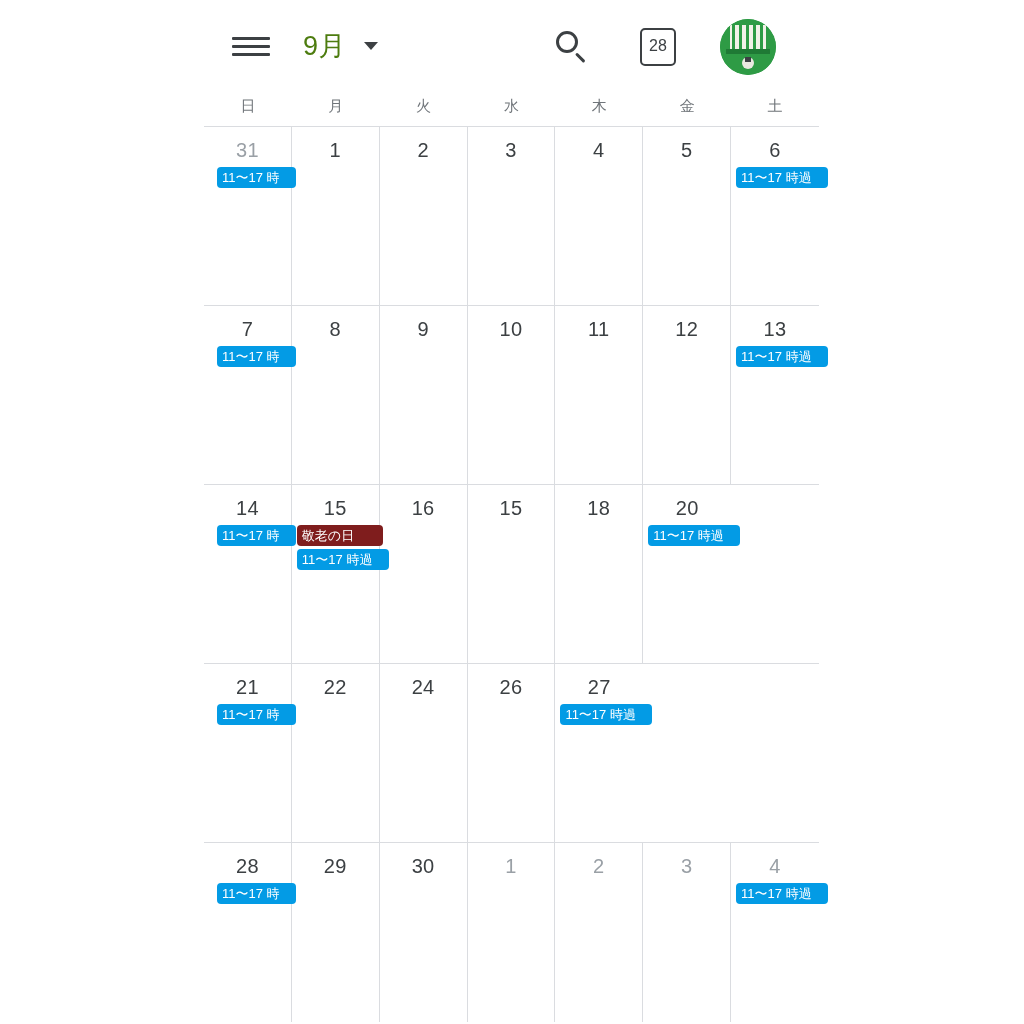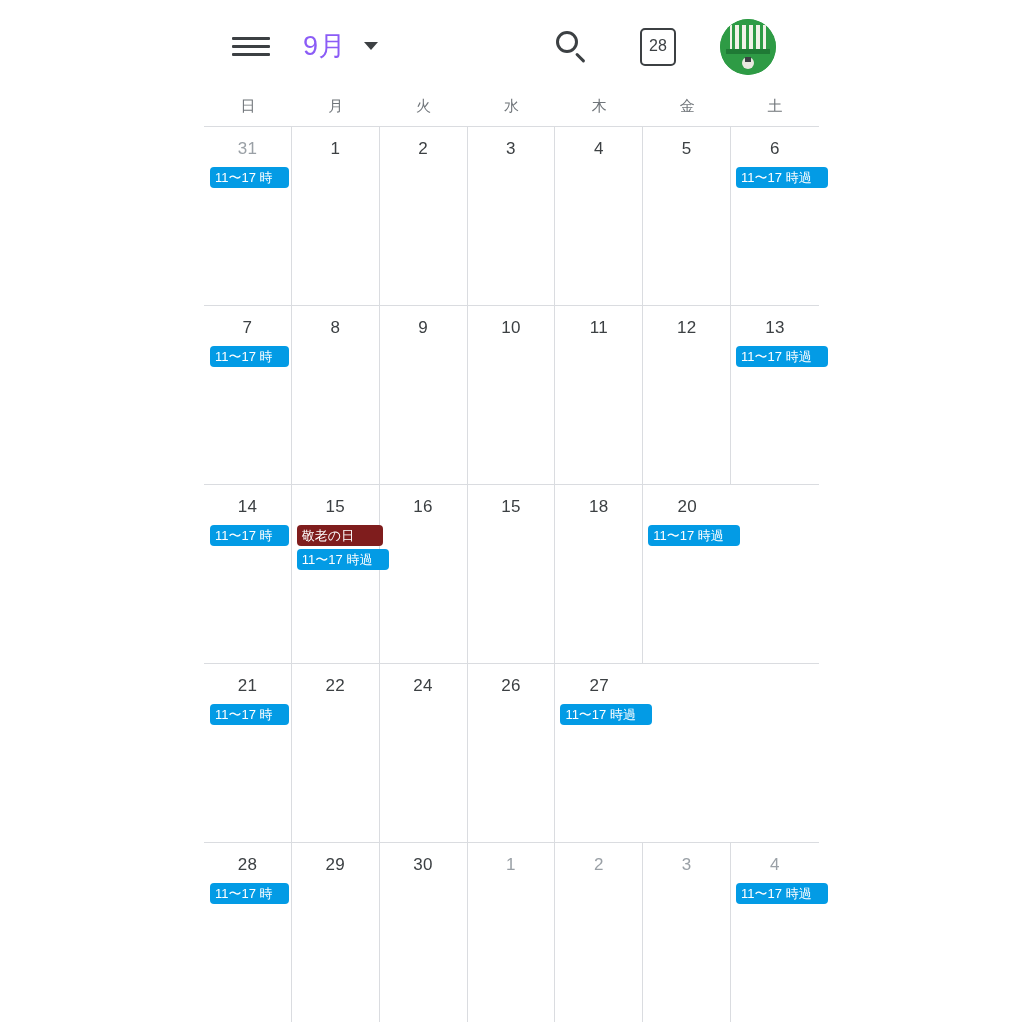--- a/index.html
+++ b/index.html
@@ -49,21 +49,21 @@
   }
   .hamburger span:nth-child(1) { top: 4px; }
   .hamburger span:nth-child(2) { top: 12px; }
   .hamburger span:nth-child(3) { top: 20px; }
 
   .month-label {
     position: absolute;
     left: 303px;
     top: 28px;
     font-size: 27px;
-    color: #8b5cf6;
+    color: #4d7c0f;
     letter-spacing: 0.5px;
     font-weight: 400;
   }
 
   .month-caret {
     position: absolute;
     left: 364px;
     top: 42px;
     width: 0;
     height: 0;
@@ -187,30 +187,30 @@
     height: 100%;
     border-right: 1px solid #dadce0;
     box-sizing: border-box;
   }
   .day:last-child { border-right: none; }
 
   .daynum {
     display: block;
     width: 100%;
     text-align: center;
-    font-size: 17px;
+    font-size: 20px;
     color: #3c4043;
     padding-top: 12px;
     letter-spacing: 0.3px;
   }
   .daynum.muted { color: #9aa0a6; }
 
   .chips {
     position: absolute;
-    left: 6px;
+    left: 13px;
     top: 40px;
     right: -30px;
     display: block;
   }
 
   .chip {
     display: block;
     height: 21px;
     line-height: 21px;
     border-radius: 4px;

